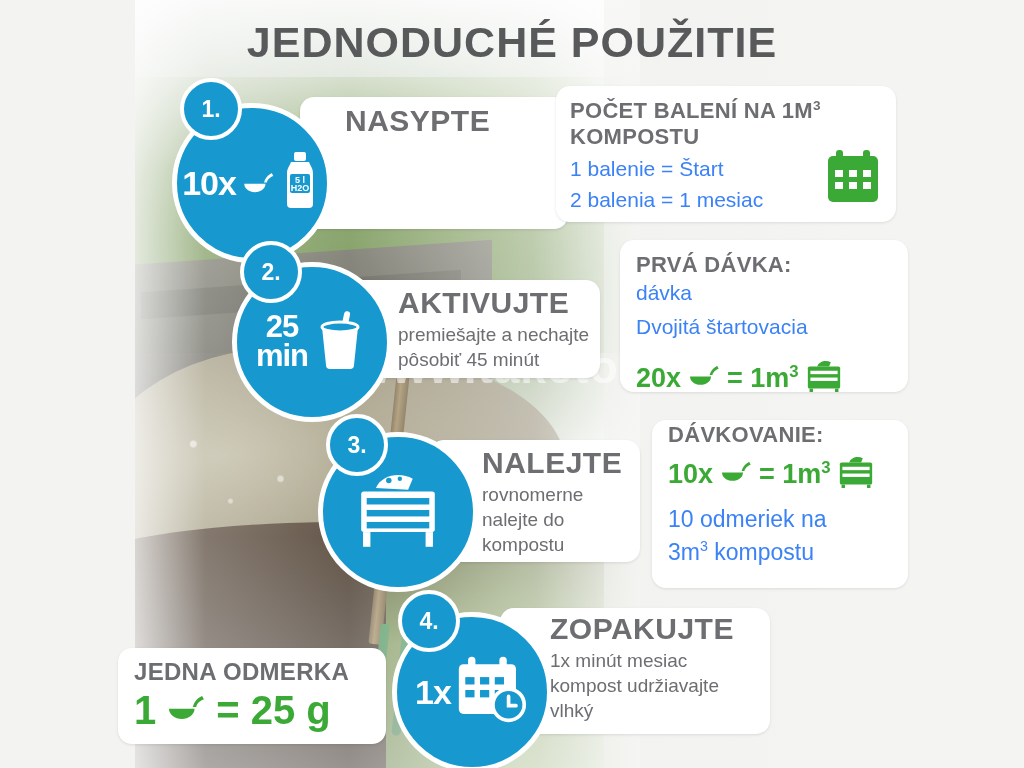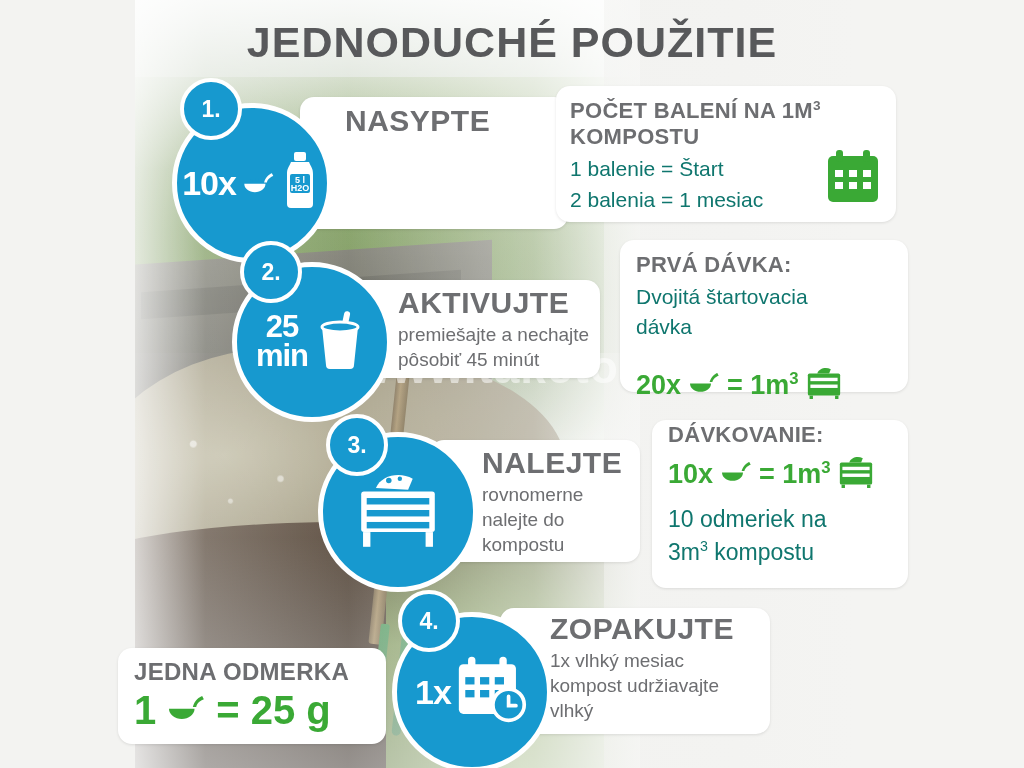--- a/index.html
+++ b/index.html
@@ -189,21 +189,21 @@
   
   .green-title {
     color: #6d6e71;
     font-weight: bold;
     font-size: 22px;
     letter-spacing: .3px;
     text-transform: uppercase;
     line-height: 1.18;
   }
   .green-line {
-    color: #0f766e;
+    color: #3b82f6;
     font-size: 21px;
     line-height: 1.45;
   }
   .green-big {
     color: #3aa935;
     font-size: 27px;
     font-weight: bold;
     display: flex;
     align-items: center;
     gap: 6px;
@@ -337,23 +337,23 @@
     <div class="step-title">AKTIVUJTE</div>
     <div class="step-body">
       <div>premiešajte a nechajte</div>
       <div>pôsobiť 45 minút</div>
     </div>
   </div>
 
   <div class="panel" style="left:620px; top:240px; width:288px; height:152px;">
     <div style="padding:12px 16px 0 16px;">
       <div class="green-title">PRVÁ DÁVKA:</div>
+      <div class="green-line">dávka</div>
       <div class="green-line" style="margin-top:4px;">Dvojitá štartovacia</div>
-      <div class="green-line">dávka</div>
-      <div class="green-big" style="margin-top:22px;">
+      <div class="green-big" style="margin-top:15px;">
         <span>20x</span>
         <span class="svg-ico">
           <svg width="34" height="28" viewBox="0 0 48 40">
             <path d="M4 22h30c0 7-7 12-15 12S4 29 4 22z" fill="#3aa935"></path>
             <path d="M32 20c2-8 8-12 11-13l2 4c-3 1-8 4-9 9z" fill="#3aa935"></path>
             <circle cx="14" cy="18" r="2.4" fill="#fff"></circle>
               <circle cx="22" cy="16.5" r="2" fill="#fff"></circle>
           </svg>
         </span>
         <span><span>= 1m</span><sup>3</sup></span>
@@ -453,21 +453,21 @@
           <path d="M58 45v10h8" stroke="#fff" stroke-width="4" fill="none" stroke-linecap="round"></path>
         </svg>
       </span>
     </div>
   </div>
   <div class="num-badge" style="left:398px; top:590px;">4.</div>
 
   <div style="position:absolute; left:550px; top:612px; width:220px;">
     <div class="step-title">ZOPAKUJTE</div>
     <div class="step-body">
-      <div>1x vlhký mesiac</div>
+      <div>1x minút mesiac</div>
       <div>kompost udržiavajte</div>
       <div>vlhký</div>
     </div>
   </div>
 
   <div class="panel" style="left:118px; top:648px; width:268px; height:96px;">
     <div style="padding:10px 0 0 16px;">
       <div class="odmerka-title">JEDNA ODMERKA</div>
       <div class="odmerka-row">
         <span>1</span>

